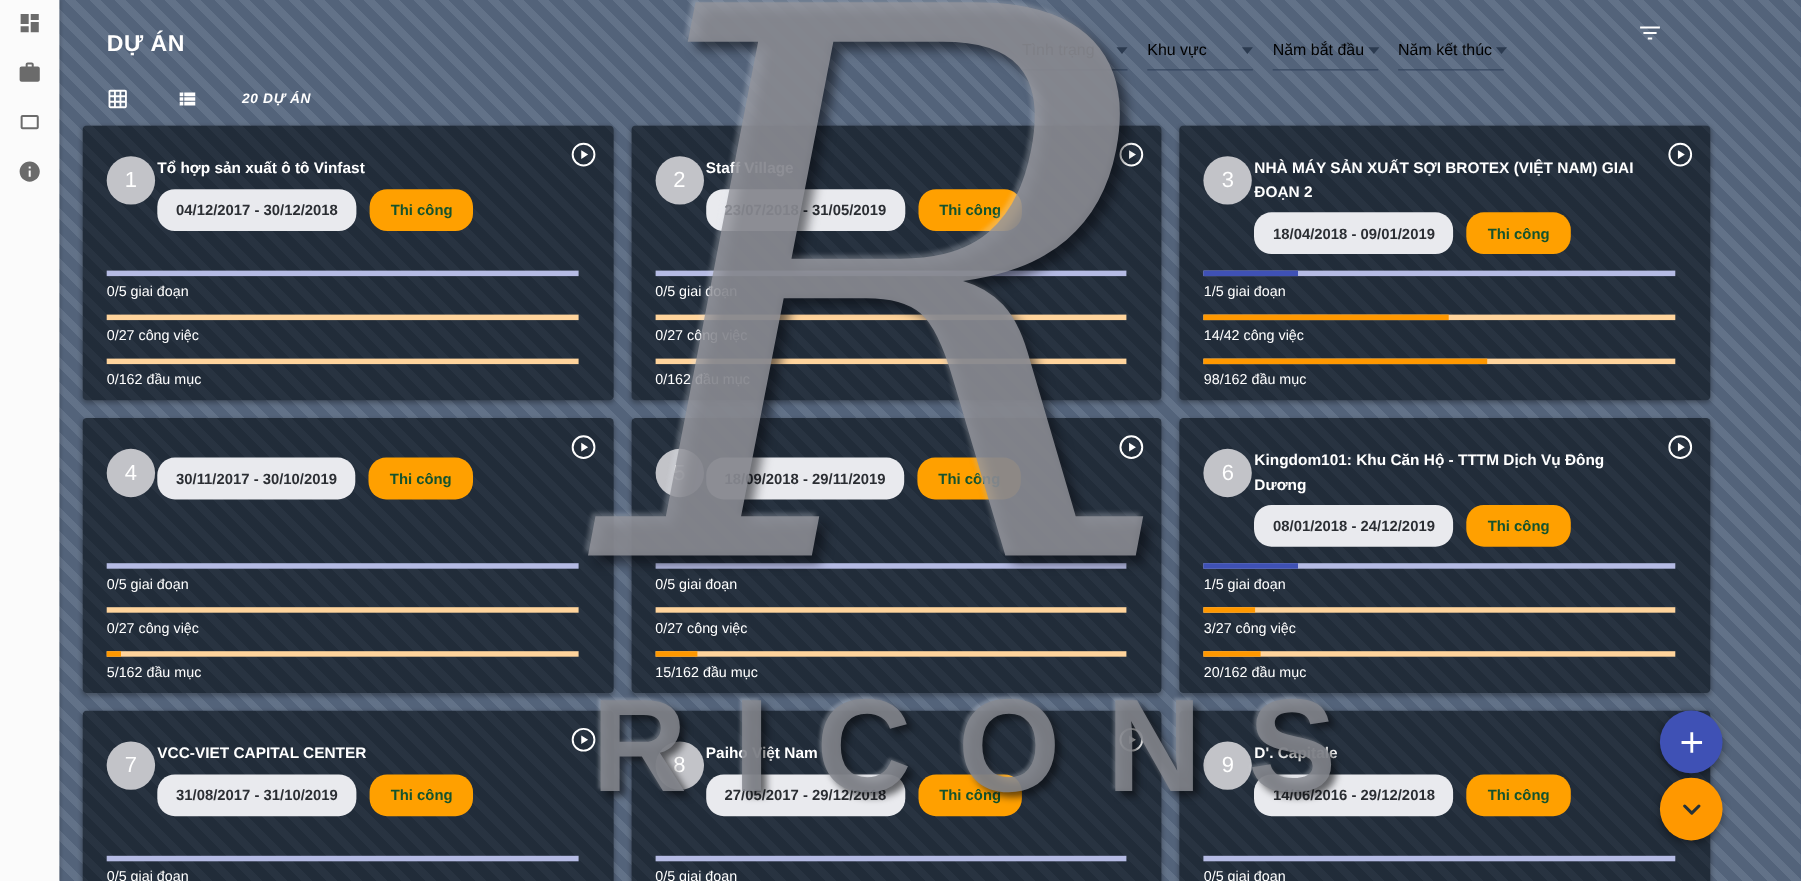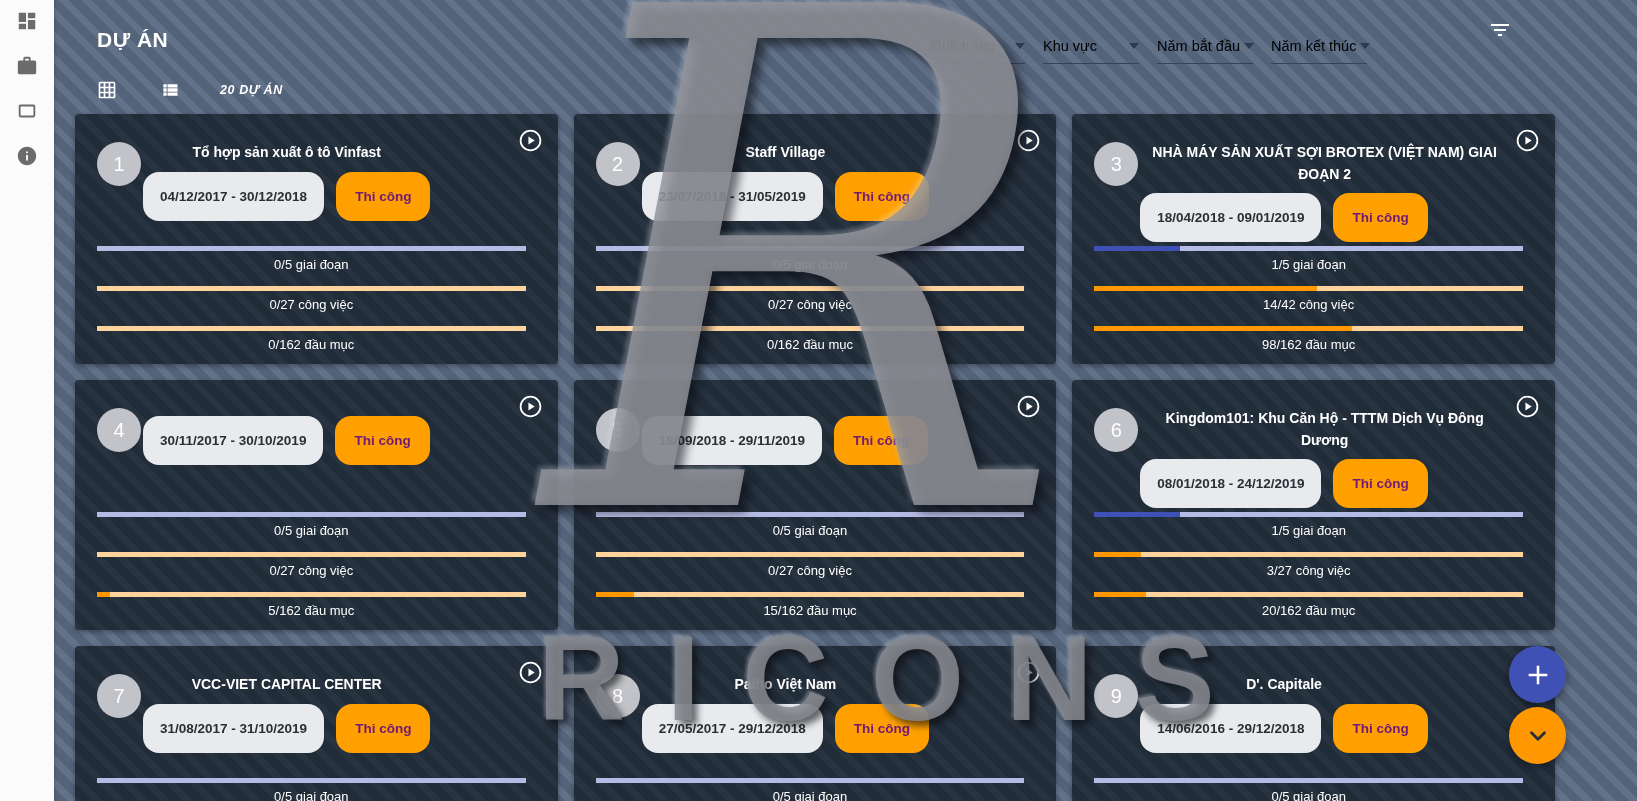--- a/index.html
+++ b/index.html
@@ -15,21 +15,21 @@
   .sidebar {
     position:absolute; left:0; top:0; width:54px; height:801px;
     background:#fbfbfb; z-index:20;
     display:flex; flex-direction:column; align-items:center;
     padding-top:12px; gap:23px;
     box-shadow:1px 0 3px rgba(0,0,0,0.15);
   }
   .s-icon { width:22px; height:22px; cursor:pointer; display:flex; align-items:center; justify-content:center; }
   .s-icon svg { width:22px; height:22px; fill:#6b6b6b; }
   
-  .main { position:absolute; left:54px; top:0; right:0; bottom:0;text-align:center; }
+  .main { position:absolute; left:54px; top:0; right:0; bottom:0; }
   .page-title {
     position:absolute; left:43px; top:28px;
     color:#ffffff; font-size:21px; font-weight:bold; letter-spacing:0.5px;
   }
   .filters { position:absolute; top:38px; right:270px; display:flex; gap:18px; }
   .filter {
     width:96px; display:flex; align-items:center; justify-content:space-between;
     border-bottom:1px solid #33435c; padding-bottom:9px; cursor:pointer;
   }
   .filter-label { color:#000000; font-size:14.5px; white-space:nowrap; }
@@ -66,25 +66,25 @@
   .card-head { display:flex; padding:28px 46px 0 22px; }
   .badge {
     flex:0 0 44px; width:44px; height:44px; border-radius:50%;
     background:#c2c3c8; color:#ffffff; font-size:20px;
     display:flex; align-items:center; justify-content:center;
   }
   .head-right { margin-left:2px; min-width:0; }
   .p-title { color:#ffffff; font-size:14px; font-weight:bold; line-height:1.55; }
   .chips { display:flex; gap:12px; margin-top:8px; }
   .chip {
-    height:49px; border-radius:16px; display:flex; align-items:center;
+    height:38px; border-radius:16px; display:flex; align-items:center;
     font-size:13.5px; font-weight:bold; white-space:nowrap;
   }
   .chip.date { background:#e9eaee; color:#2b2e33; padding:0 17px; }
-  .chip.status { background:#ffa000; color:#701a75; padding:0 19px; cursor:pointer; }
+  .chip.status { background:#ffa000; color:#14532d; padding:0 19px; cursor:pointer; }
   .play {
     position:absolute; top:14px; right:15px; width:25px; height:25px; cursor:pointer;
   }
   .play svg { width:25px; height:25px; }
   .progress-section { position:absolute; top:132px; left:22px; right:32px; }
   .p-row { margin-bottom:13px; }
   .bar { height:5px; width:100%; position:relative; }
   .bar.phase { background:#b5bbe4; }
   .bar.task  { background:#ffd49c; }
   .fill { position:absolute; left:0; top:0; height:100%; }

